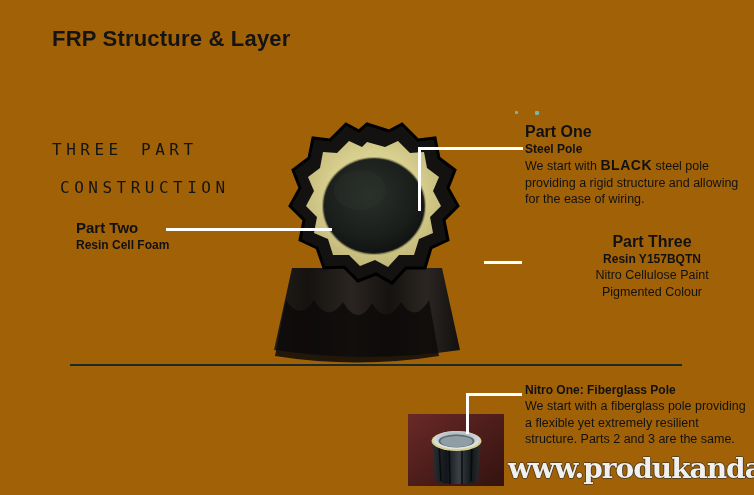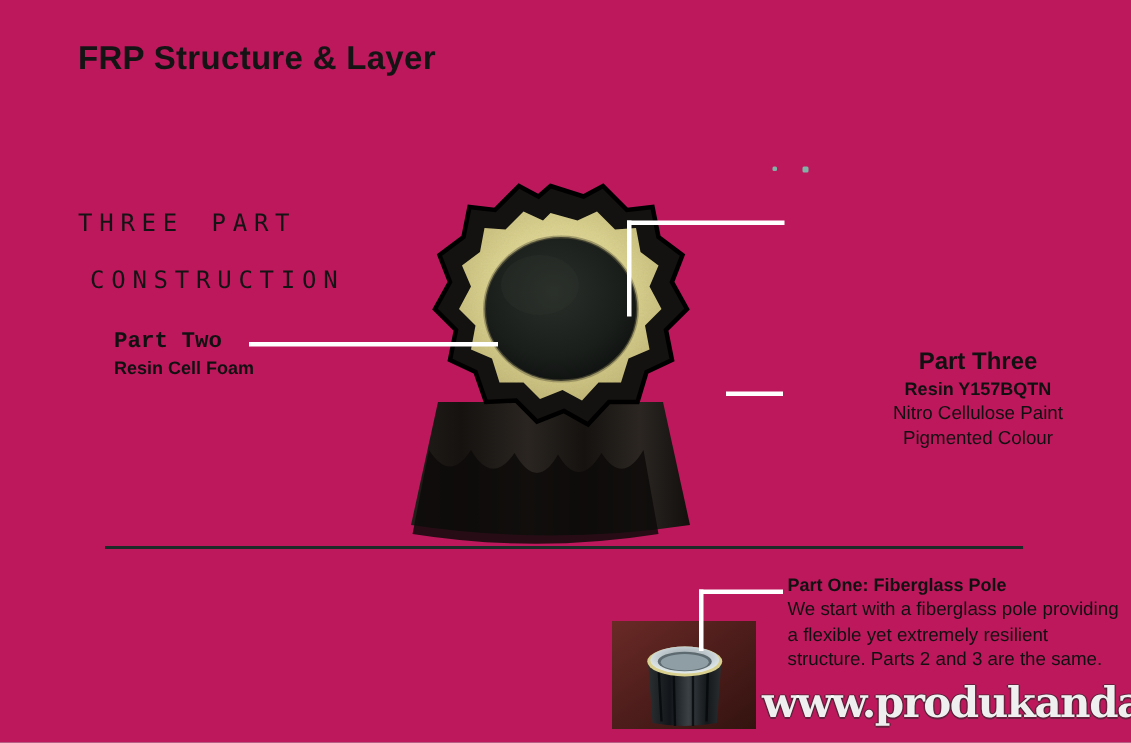--- a/index.html
+++ b/index.html
@@ -33,21 +33,21 @@
   .callout .sub{font-size:12px;font-weight:bold;line-height:16px;white-space:nowrap;}
   .callout .body{font-size:12.5px;line-height:16.5px;font-weight:500;}
   .callout .body b{font-size:14px;font-weight:bold;letter-spacing:.5px;}
 
   #c-one{left:525px;top:122px;width:222px;}
   #c-three{left:541px;top:232px;width:222px;text-align:center;}
   #c-diff{left:525px;top:382px;width:228px;}
 
   
   #c-two{left:76px;top:218px;width:200px;}
-  #c-two .h{font-size:15px;font-family:Liberation Mono, monospace;}
+  #c-two .h{font-size:15px;}
 
   
   .ldr{position:absolute;background:#ffffff;}
 
   
   #divider{position:absolute;left:70px;top:364px;width:612px;height:2px;background:#1d2b28;}
 
   
   .dot{position:absolute;width:3px;height:3px;background:#7fb3a5;border-radius:1px;}
 
@@ -68,21 +68,21 @@
     letter-spacing:-1px;white-space:nowrap;
     text-shadow:
       1px 0 0 rgba(40,40,40,.55),-1px 0 0 rgba(40,40,40,.55),
       0 1px 0 rgba(40,40,40,.55),0 -1px 0 rgba(40,40,40,.55);
     pointer-events:none;
   }
 </style>
 </head>
 <body>
 
-<div id="stage" style="background: #be185d;">
+<div id="stage" style="background: #a16207;">
 
   <div class="title">FRP Structure &amp; Layer</div>
 
   <div class="tagline">
     <span class="l1">Three Part</span>
     <span class="l2">Construction</span>
   </div>
 
   <div class="dot" style="left:515px;top:111px"></div>
   <div class="dot" style="left:535px;top:111px;width:4px;height:4px"></div>
@@ -188,33 +188,42 @@
       <ellipse cx="48.5" cy="27" rx="25" ry="10" fill="#d9cf8e"></ellipse>
       <ellipse cx="48.5" cy="26" rx="23" ry="9" fill="url(#rim)"></ellipse>
       <ellipse cx="48.5" cy="27" rx="18" ry="6.5" fill="#5d6a70"></ellipse>
       <ellipse cx="48.5" cy="27.5" rx="16" ry="5.5" fill="#9fb0b6" opacity=".75"></ellipse>
     </svg>
   </div>
 
   <div class="ldr" style="left:466px;top:393px;width:56px;height:3px"></div>
   <div class="ldr" style="left:466px;top:393px;width:3px;height:41px"></div>
 
+  <div class="callout" id="c-one">
+    <div class="h">Part One</div>
+    <div class="sub">Steel Pole</div>
+    <div class="body">
+      <span>We start with</span>
+      <b>BLACK</b>
+      <span>steel pole providing a rigid structure and allowing for the ease of wiring.</span>
+    </div>
+  </div>
 
   <div class="callout" id="c-three">
     <div class="h">Part Three</div>
     <div class="sub">Resin Y157BQTN</div>
     <div class="body">Nitro Cellulose Paint</div>
     <div class="body">Pigmented Colour</div>
   </div>
 
   <div class="callout" id="c-two">
     <div class="h">Part Two</div>
     <div class="sub">Resin Cell Foam</div>
   </div>
 
   <div class="callout" id="c-diff">
-    <div class="sub">Part One: Fiberglass Pole</div>
+    <div class="sub">Nitro One: Fiberglass Pole</div>
     <div class="body">We start with a fiberglass pole providing a flexible yet extremely resilient structure. Parts 2 and 3 are the same.</div>
   </div>
 
   <div id="watermark">www.produkanda.com</div>
 
 </div>
 
 </body></html>

